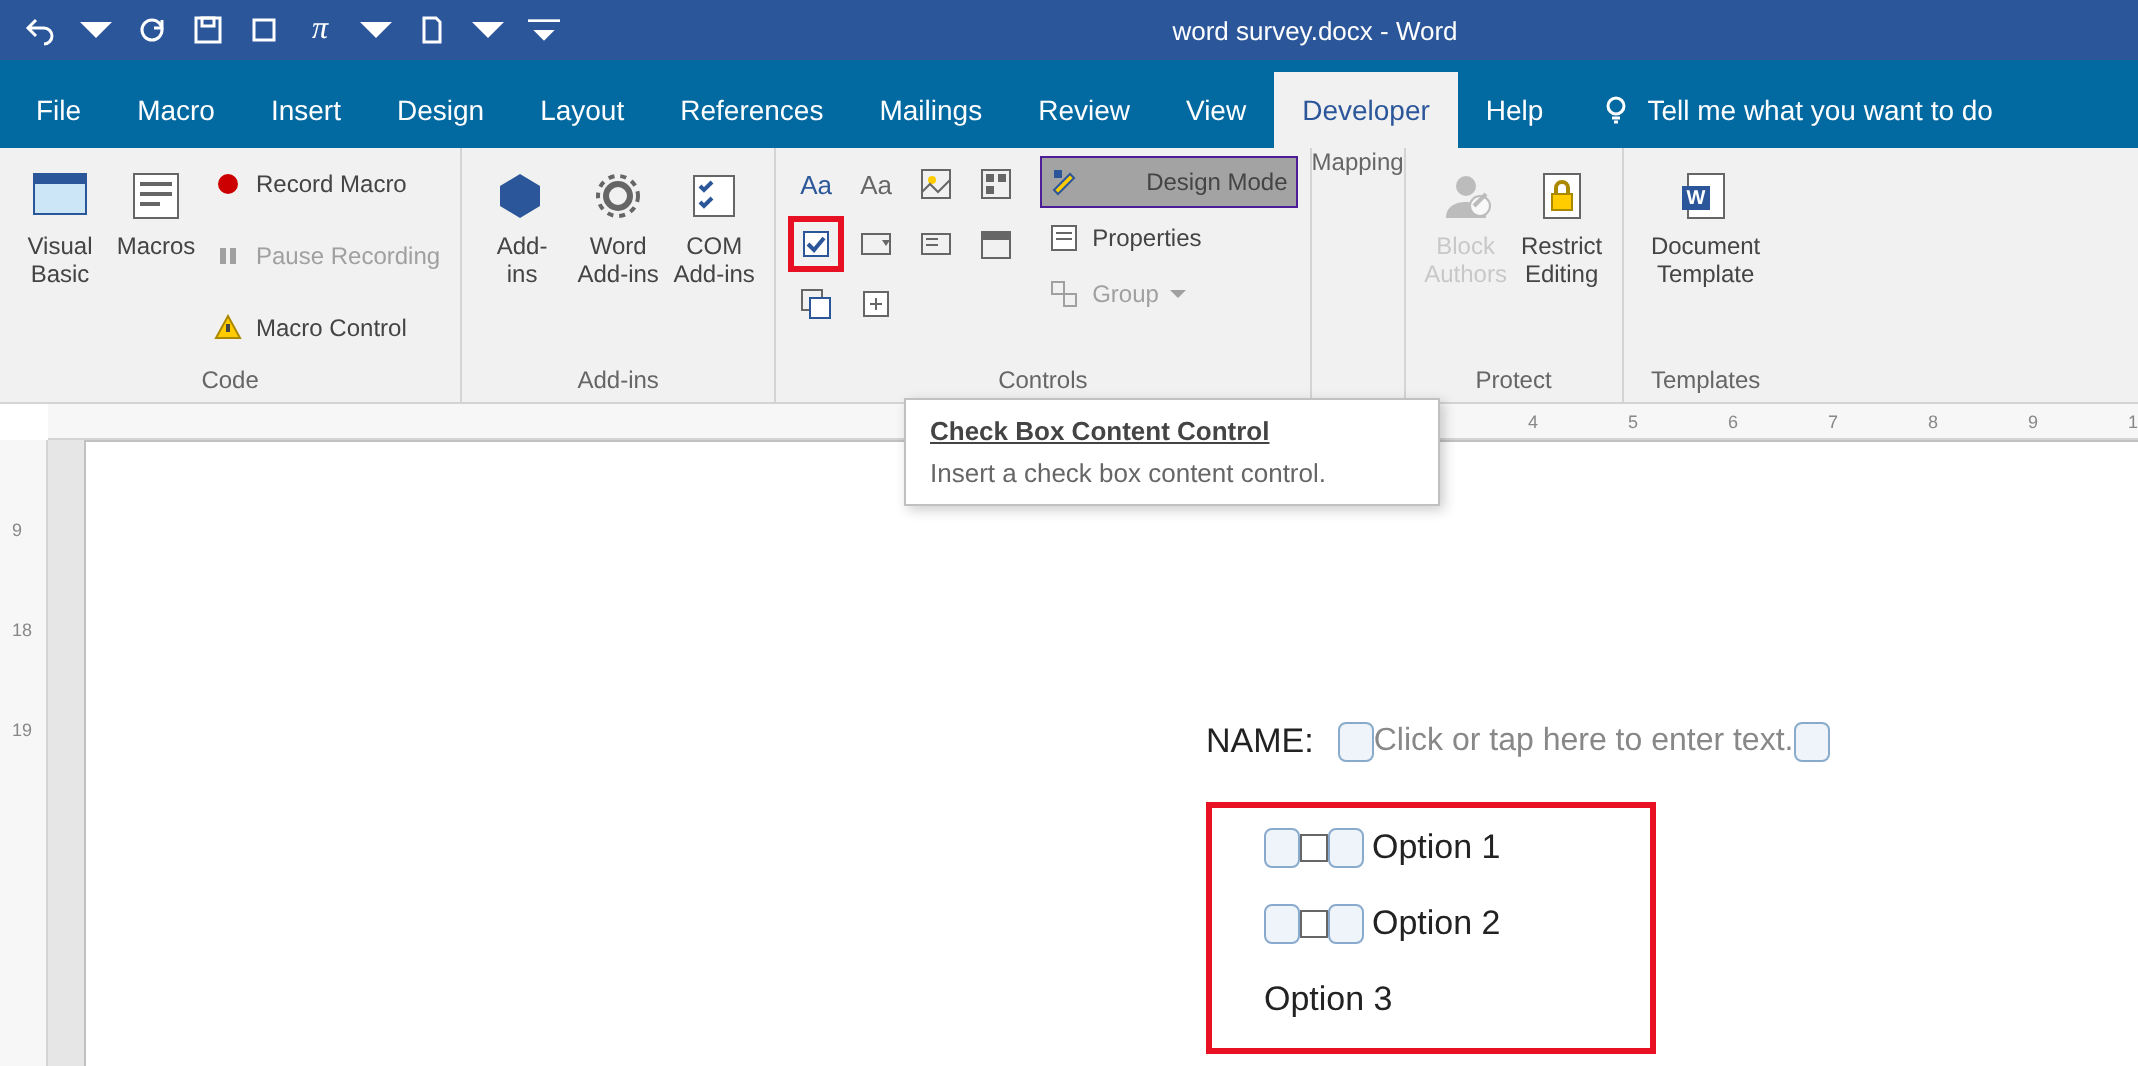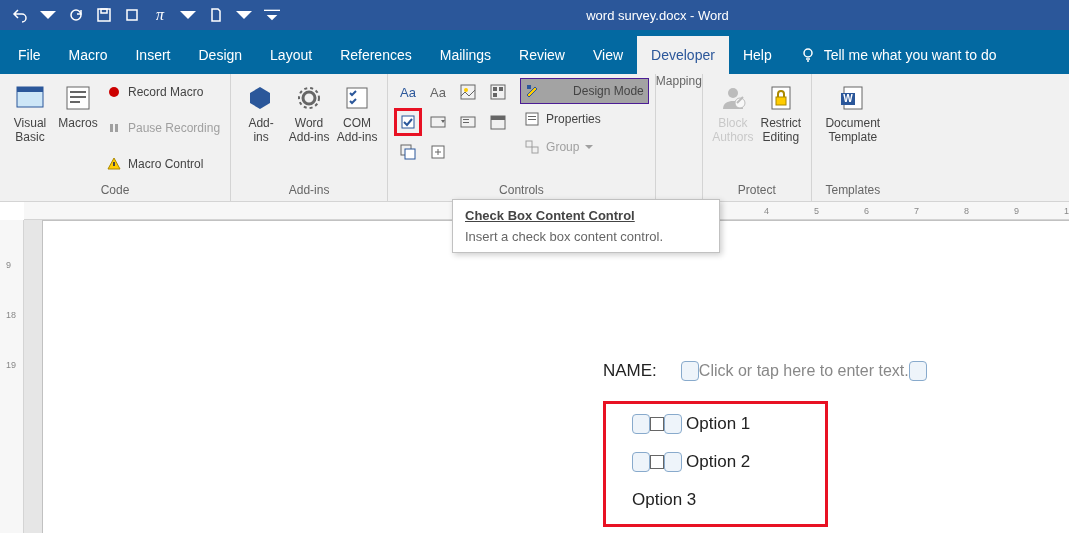--- a/index.html
+++ b/index.html
@@ -35,21 +35,21 @@
 .tooltip .tt-title { font-size: 13px; font-weight: 600; color: #444; margin-bottom: 6px; text-decoration: underline; }
 .tooltip .tt-body { font-size: 13px; color: #666; }
 .editor-area { display: flex; height: calc(533px - 30px - 44px - 128px); }
 .vruler { width: 24px; background: #f7f7f7; border-right: 1px solid #d4d4d4; position: relative; font-size: 9px; color: #888; }
 .vruler div { position: absolute; left: 6px; }
 .hruler { height: 18px; background: #f7f7f7; border-bottom: 1px solid #d4d4d4; margin-left: 24px; position: relative; font-size: 9px; color: #888; display: flex; align-items: center; }
 .hruler span { position: absolute; }
 .doc-wrap { flex: 1; background: #e6e6e6; position: relative; overflow: hidden; }
 .doc-page { position: absolute; left: 18px; top: 0; width: 1030px; height: 400px; background: #fff; border: 1px solid #c1c1c1; }
 .doc-content { position: absolute; left: 560px; top: 140px; }
-.name-line { font-size: 17px; color: #222; display: flex; align-items: flex-start; gap: 24px; margin-bottom: 20px; }
+.name-line { font-size: 17px; color: #222; display: flex; align-items: flex-start; gap: 12px; margin-bottom: 20px; }
 .cc-tag { display: inline-flex; align-items: center; }
 .cc-left, .cc-right { width: 18px; height: 20px; border: 1px solid #88aacc; background: #eef4fa; border-radius: 4px; }
 .placeholder { color: #888; font-size: 16px; }
 .opts-box { border: 3px solid #e81123; padding: 10px 26px; width: 225px; }
 .opt-line { font-size: 17px; color: #222; display: flex; align-items: center; gap: 4px; margin-bottom: 18px; }
 .opt-line:last-child { margin-bottom: 4px; }
 .chk { width: 14px; height: 14px; border: 1px solid #666; display: inline-block; }
 </style>
 </head>
 <body>

